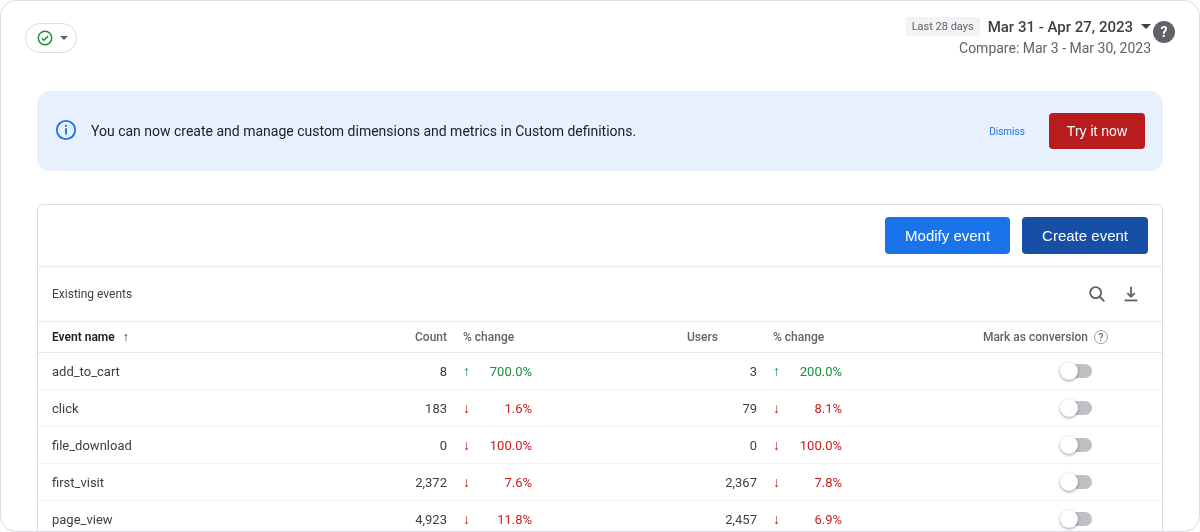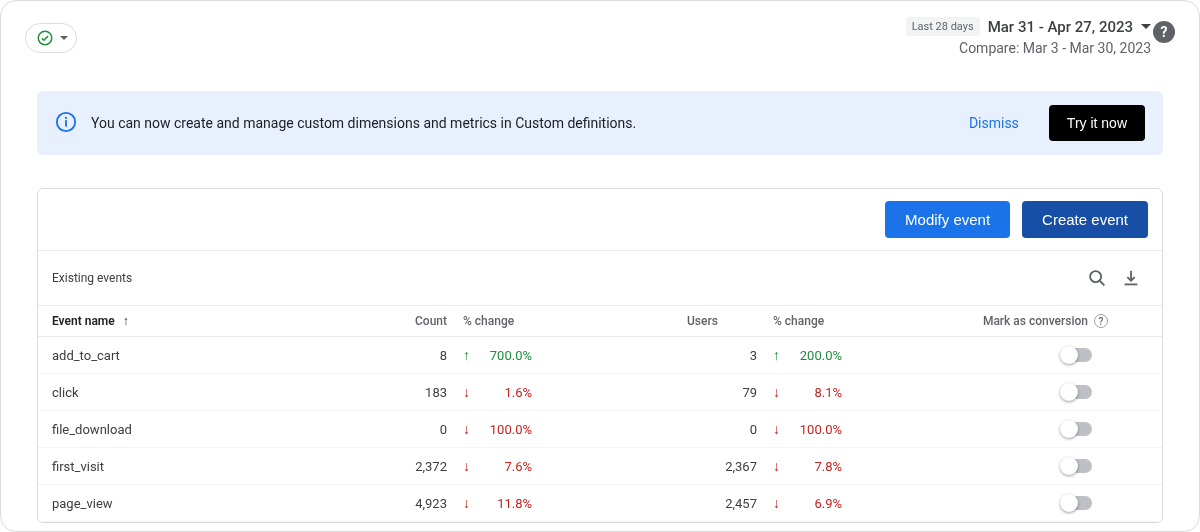--- a/index.html
+++ b/index.html
@@ -63,30 +63,30 @@
   .help-circle {
     width:22px; height:22px; border-radius:50%;
     background:#5f6368; color:#fff; font-weight:bold;
     display:flex; align-items:center; justify-content:center;
     font-size:14px; margin-top:8px;
   }
 
   .banner {
     margin: 18px 36px 0 36px;
     background: #e8f0fe;
-    border-radius: 6px;
+    border-radius: 13px;
     display:flex;
     align-items:center;
-    padding: 14px 18px;
+    padding: 22px 18px;
     gap: 14px;
   }
   .banner-text { flex:1; color:#202124; font-size:14px; }
-  .dismiss-link { color:#1a73e8; font-size:14px; cursor:pointer; margin-right:16px;}
+  .dismiss-link { color:#1a73e8; font-size:10px; cursor:pointer; margin-right:10px;}
   .try-btn {
-    background:#000000; color:#fff; border:none;
+    background:#b91c1c; color:#fff; border:none;
     padding: 10px 18px; border-radius:4px; font-size:14px;
     cursor:pointer;
   }
 
   .card {
     margin: 33px 36px 0 36px;
     border: 1px solid #dadce0;
     border-radius: 6px;
     overflow:hidden;
   }

